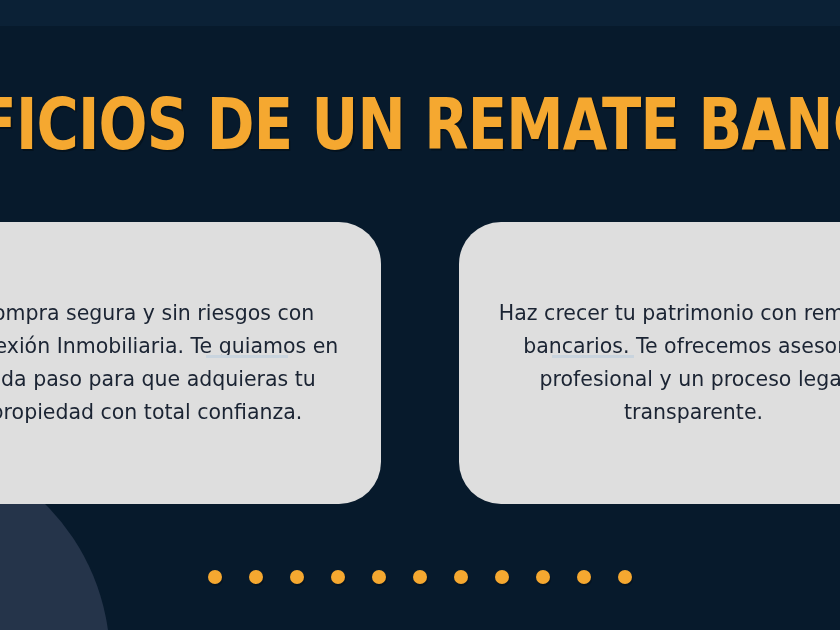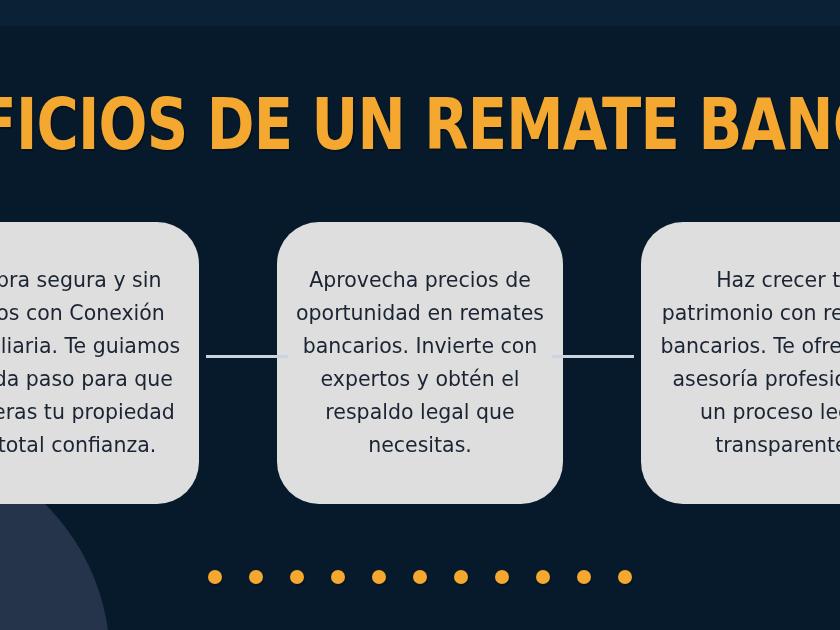--- a/index.html
+++ b/index.html
@@ -137,23 +137,20 @@
 
   <div class="title-wrap">
     <div class="title">BENEFICIOS DE UN REMATE BANCARIO</div>
   </div>
 
   <div class="cards">
     <div class="card">
       <p>Compra segura y sin riesgos con Conexión Inmobiliaria. Te guiamos en cada paso para que adquieras tu propiedad con total confianza.</p>
     </div>
     <div class="card">
-      <p>Aprovecha precios de oportunidad en remates bancarios. Invierte con expertos y obtén el respaldo legal que necesitas.</p>
-    </div>
-    <div class="card">
       <p>Haz crecer tu patrimonio con remates bancarios. Te ofrecemos asesoría profesional y un proceso legal transparente.</p>
     </div>
   </div>
 
   <div class="connector c1"></div>
   <div class="connector c2"></div>
 
   <div class="dots" id="dot-row">
       <div class="dot" style="background: rgb(245, 168, 48);"></div>
       <div class="dot" style="background: rgb(245, 168, 48);"></div>

